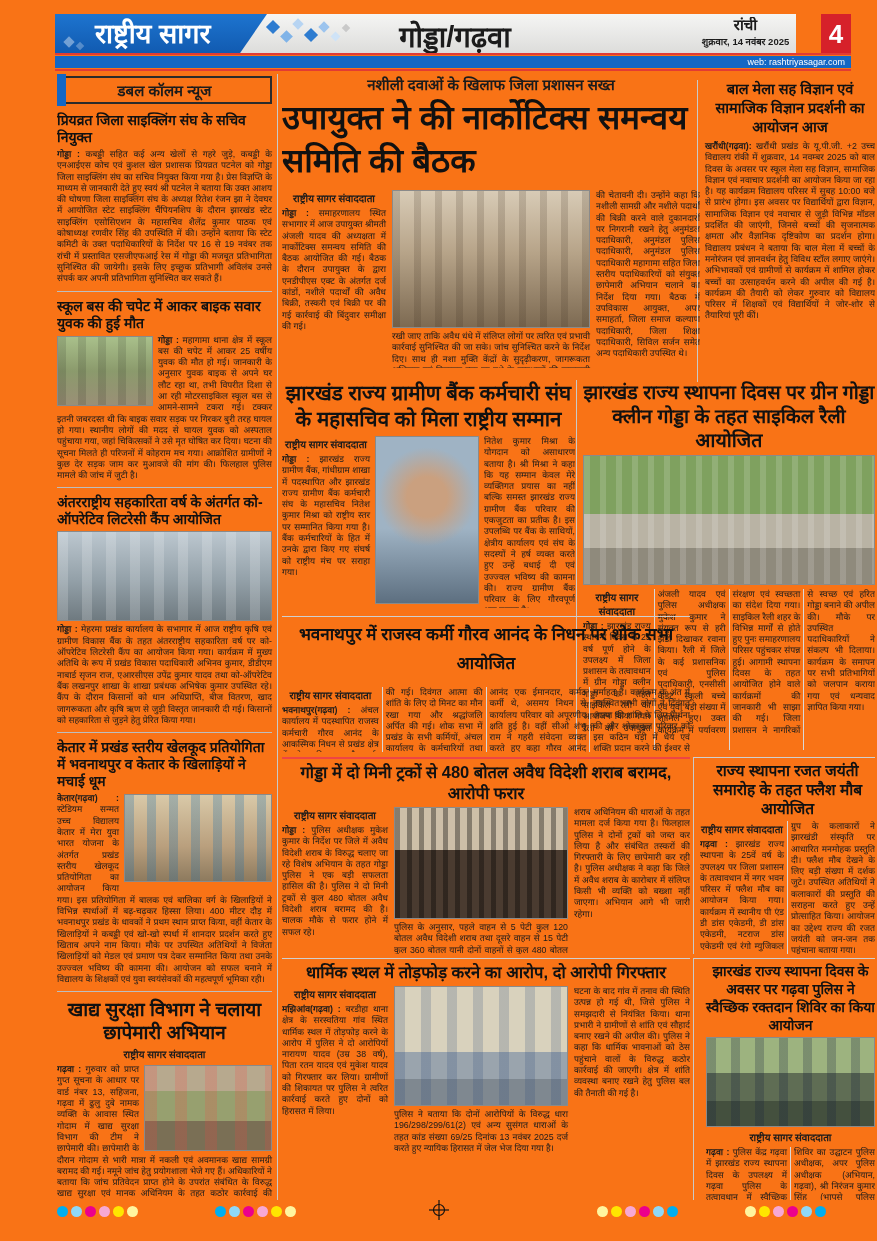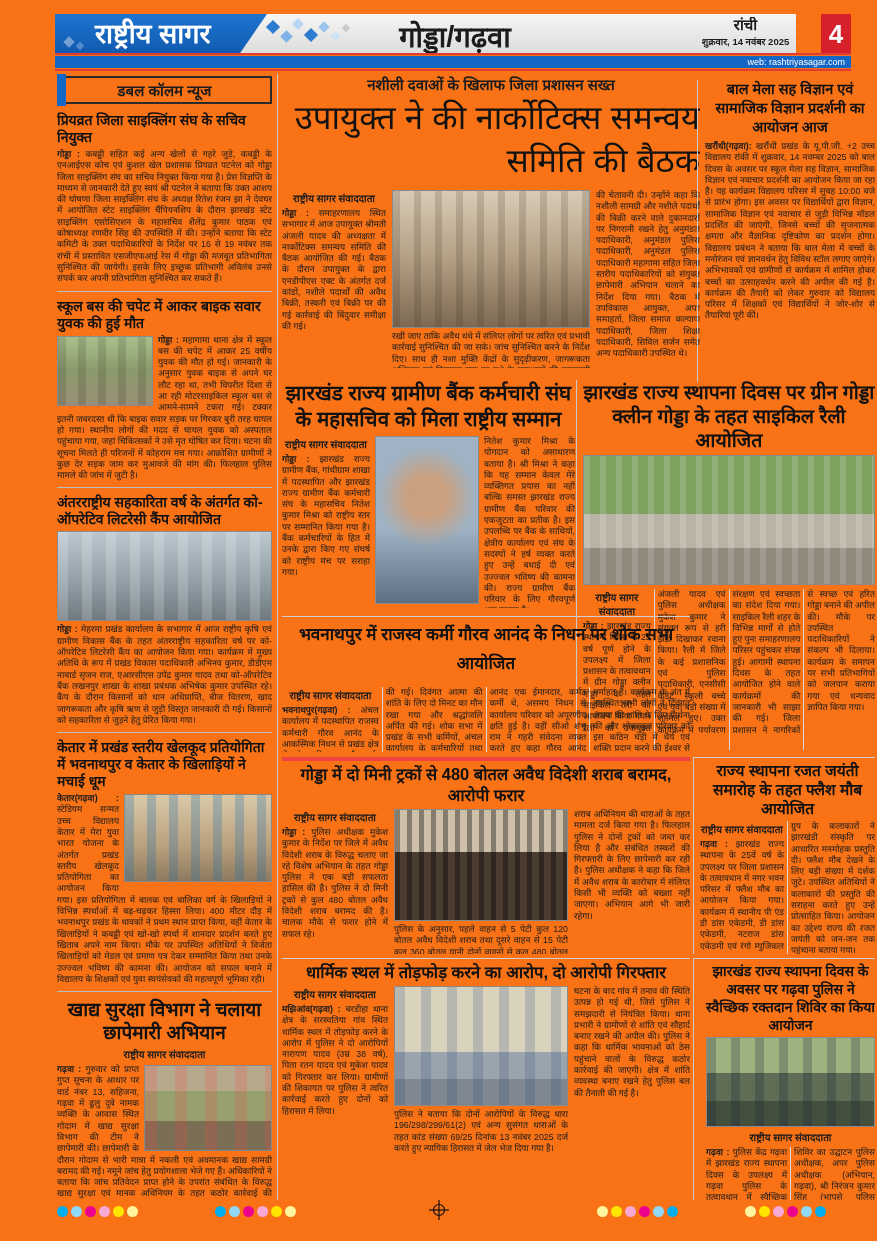--- a/index.html
+++ b/index.html
@@ -56,21 +56,21 @@
   
   #left-col{left:57px;top:74px;width:221px;height:1126px;border-right:1px solid #c9c9c9;padding-right:5px;}
   .section-box{position:relative;height:24px;border:2px solid #2b2b2b;display:flex;align-items:center;
                justify-content:center;font-weight:800;font-size:15px;margin:2px 0 8px;}
   .section-box::before{content:"";position:absolute;left:-2px;top:-4px;bottom:-4px;width:9px;background:#1467c4;}
   #left-col h3{font-size:14px;line-height:17px;margin:0 0 3px;}
   #left-col .big-h{font-size:19px;line-height:23px;text-align:center;}
 
   #main-art{left:282px;top:74px;width:418px;height:302px;}
   .kicker{text-align:center;font-size:15px;font-weight:700;}
-  #main-art h1{font-size:33px;line-height:43px;text-align:right;font-weight:400;margin:2px 0 8px;}
+  #main-art h1{font-size:33px;line-height:43px;text-align:left;font-weight:700;margin:2px 0 8px;}
   .main-cols{display:flex;gap:6px;height:178px;overflow:hidden;}
   .mcol-l{width:104px;flex:none;}
   .mcenter{width:198px;flex:none;}
   .mcol-r{flex:1;}
 
   #c1{left:697px;top:80px;width:178px;height:302px;border-left:1px solid #c9c9c9;padding-left:7px;}
   #c1 h2{font-size:14.5px;line-height:19px;text-align:center;margin-bottom:4px;}
 
   #b1{left:282px;top:380px;width:293px;height:230px;}
   #b1 h2{font-size:20.5px;line-height:26px;text-align:center;margin-bottom:4px;}
@@ -80,21 +80,21 @@
 
   #b2{left:576px;top:380px;width:299px;height:370px;border-left:1px solid #c9c9c9;padding-left:6px;}
   #b2 h2{font-size:19.5px;line-height:24px;text-align:center;margin-bottom:3px;}
   .cols4{column-count:4;column-gap:7px;column-rule:1px solid #d8d8d8;height:176px;overflow:hidden;}
   .cols2{column-count:2;column-gap:7px;column-rule:1px solid #d8d8d8;overflow:hidden;}
 
   #b3{left:282px;top:616px;width:408px;height:136px;border-top:1px solid #cfcfcf;padding-top:3px;}
   #b3 h2{font-size:17px;line-height:29px;text-align:center;margin-bottom:9px;}
   #b3 .cols4{height:102px;}
 
-  #b4{left:282px;top:757px;width:408px;height:197px;border-top:4px solid #ef4444;padding-top:3px;}
+  #b4{left:282px;top:757px;width:408px;height:197px;border-top:2px solid #ef4444;padding-top:3px;}
   #b4 h2,#b5 h2{font-size:16.5px;line-height:21px;text-align:center;margin-bottom:3px;}
   .tri-cols{display:flex;gap:6px;overflow:hidden;}
   .tri-l{width:106px;flex:none;}
   .tri-c{width:174px;flex:none;}
   .tri-r{flex:1;}
 
   #c2{left:693px;top:757px;width:182px;height:197px;border-left:1px solid #c9c9c9;border-top:1px solid #cfcfcf;
       padding:3px 0 0 6px;}
   #c2 h2{font-size:15.5px;line-height:19px;text-align:center;margin-bottom:3px;}
   #c2 .cols2{height:140px;}

